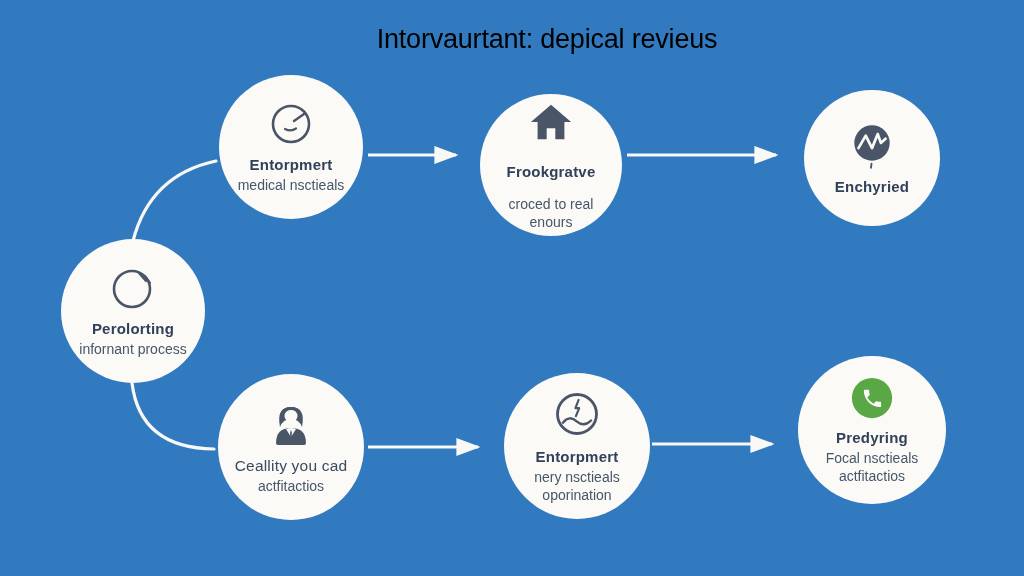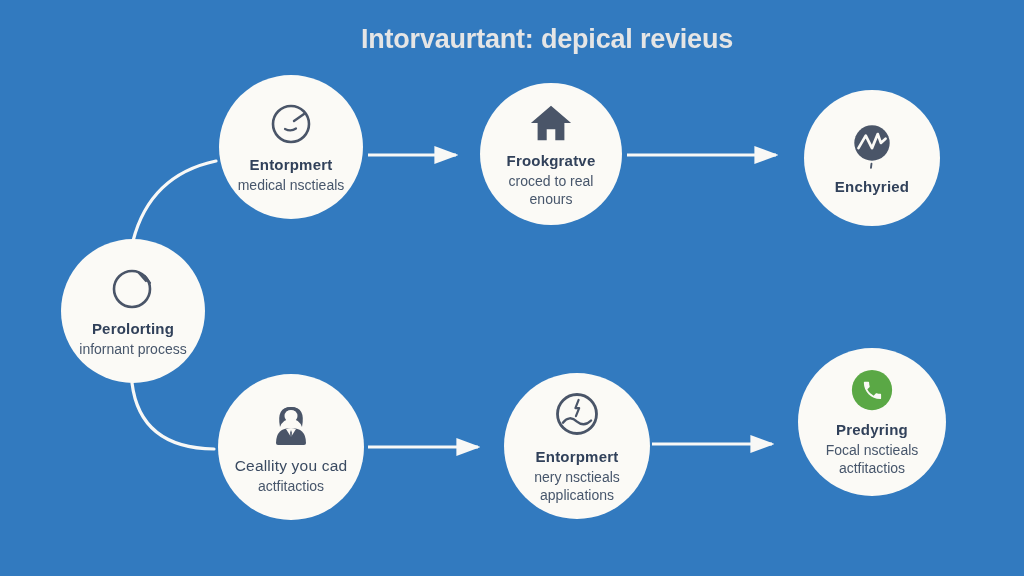--- a/index.html
+++ b/index.html
@@ -8,22 +8,22 @@
     font-family:"Liberation Sans", sans-serif;
     background:#2f76bd;
   }
   .canvas{
     position:relative;width:1024px;height:576px;
     background:#327abf;
   }
   .diagram-title{
     position:absolute;top:24px;left:70px;right:0;
     text-align:center;
-    color:#e5e5e5;
-    font-size:27px;font-weight:700;letter-spacing:-0.2px;
+    color:#000000;
+    font-size:27px;font-weight:400;letter-spacing:-0.2px;
   }
   svg.connectors{
     position:absolute;left:0;top:0;width:1024px;height:576px;
     pointer-events:none;
   }
   .node{
     position:absolute;
     background:#fbfaf6;
     border-radius:50%;
     display:flex;flex-direction:column;align-items:center;justify-content:center;
@@ -69,21 +69,21 @@
         <path d="M18 29 Q24 32 29 28.5" stroke="#4a5568" stroke-width="2.2" fill="none" stroke-linecap="round"></path>
       </svg>
     </span>
     <div class="node-title">Entorpmert</div>
     <div class="node-sub">
       <span class="sub-line">medical nsctieals</span>
       <span class="sub-line"></span>
     </div>
   </div>
 
-  <div class="node" style="left:480px;top:83px;width:142px;height:142px;">
+  <div class="node" style="left:480px;top:94px;width:142px;height:142px;gap:12px;">
     <span class="icon">
       <svg width="46" height="44" viewBox="0 0 48 46">
         <path d="M24 6 L45 24 L38 24 L38 42 L28.5 42 L28.5 30.5 L19.5 30.5 L19.5 42 L10 42 L10 24 L3 24 Z" fill="#4a5568"></path>
       </svg>
     </span>
     <div class="node-title">Frookgratve</div>
     <div class="node-sub">
       <span class="sub-line">croced to real</span>
       <span class="sub-line">enours</span>
     </div>
@@ -137,25 +137,25 @@
     <span class="icon">
       <svg width="52" height="52" viewBox="0 0 48 48">
         <circle cx="24" cy="24" r="18" fill="none" stroke="#4a5568" stroke-width="2.6"></circle>
         <path d="M25.5 11 L22.5 18.5 L26 18.5 L23 26" stroke="#4a5568" stroke-width="2" fill="none" stroke-linejoin="round" stroke-linecap="round"></path>
         <path d="M11 32 Q17 24.5 24 31 Q30.5 36.5 37 30" stroke="#4a5568" stroke-width="2.2" fill="none" stroke-linecap="round"></path>
       </svg>
     </span>
     <div class="node-title">Entorpmert</div>
     <div class="node-sub">
       <span class="sub-line">nery nsctieals</span>
-      <span class="sub-line">applications</span>
+      <span class="sub-line">oporination</span>
     </div>
   </div>
 
-  <div class="node" style="left:798px;top:348px;width:148px;height:148px;justify-content:center;">
+  <div class="node" style="left:798px;top:356px;width:148px;height:148px;justify-content:center;">
     <span class="icon">
       <svg width="46" height="46" viewBox="0 0 48 48">
         <circle cx="24" cy="24" r="21" fill="#5aa845"></circle>
         <g transform="translate(12.5,12.5)">
           <path d="M6.62 10.79c1.44 2.83 3.76 5.14 6.59 6.59l2.2-2.2c.27-.27.67-.36 1.02-.24 1.12.37 2.33.57 3.57.57.55 0 1 .45 1 1V20c0 .55-.45 1-1 1-9.39 0-17-7.61-17-17 0-.55.45-1 1-1h3.5c.55 0 1 .45 1 1 0 1.25.2 2.45.57 3.57.11.35.03.75-.25 1.02l-2.2 2.2z" fill="#fbfaf6"></path>
         </g>
       </svg>
     </span>
     <div class="node-title">Predyring</div>
     <div class="node-sub">

